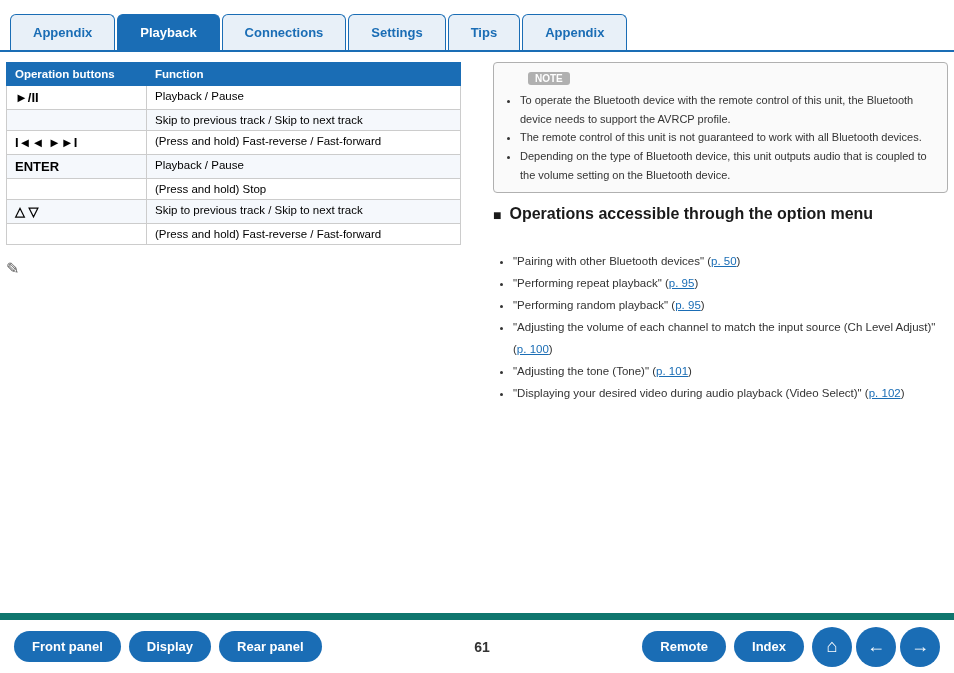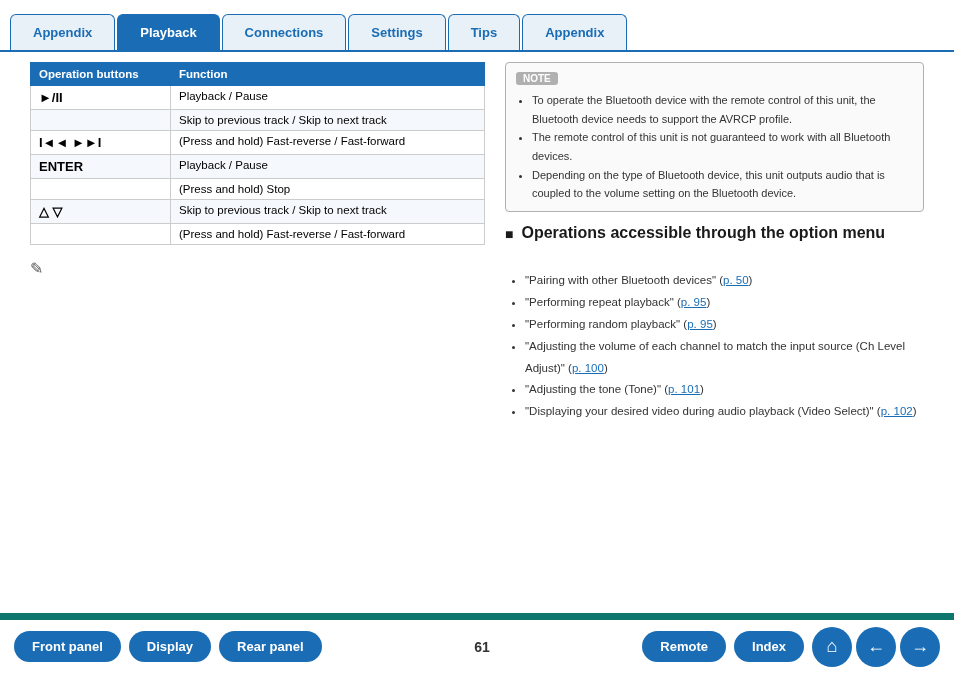--- a/index.html
+++ b/index.html
@@ -43,22 +43,22 @@
     .tab.active {
       background: #1a6db5;
       color: #fff;
       z-index: 2;
     }
 
     
     .main-content {
       display: flex;
       flex: 1;
-      padding: 10px 30px;
-      gap: 20px;
+      padding: 10px 6px;
+      gap: 32px;
       overflow: hidden;
     }
 
     
     .left-panel {
       flex: 0 0 455px;
       display: flex;
       flex-direction: column;
     }
 
@@ -121,20 +121,21 @@
     }
     .note-box .note-label {
       background: #b0b0b0;
       color: #fff;
       font-size: 10px;
       font-weight: bold;
       padding: 1px 7px;
       border-radius: 3px;
       display: inline-block;
       margin-bottom: 6px;
+      margin-left: 24px;
     }
     .note-box ul {
       list-style: disc;
       padding-left: 16px;
       font-size: 11px;
       color: #333;
       line-height: 1.7;
     }
 
     .section-title {

